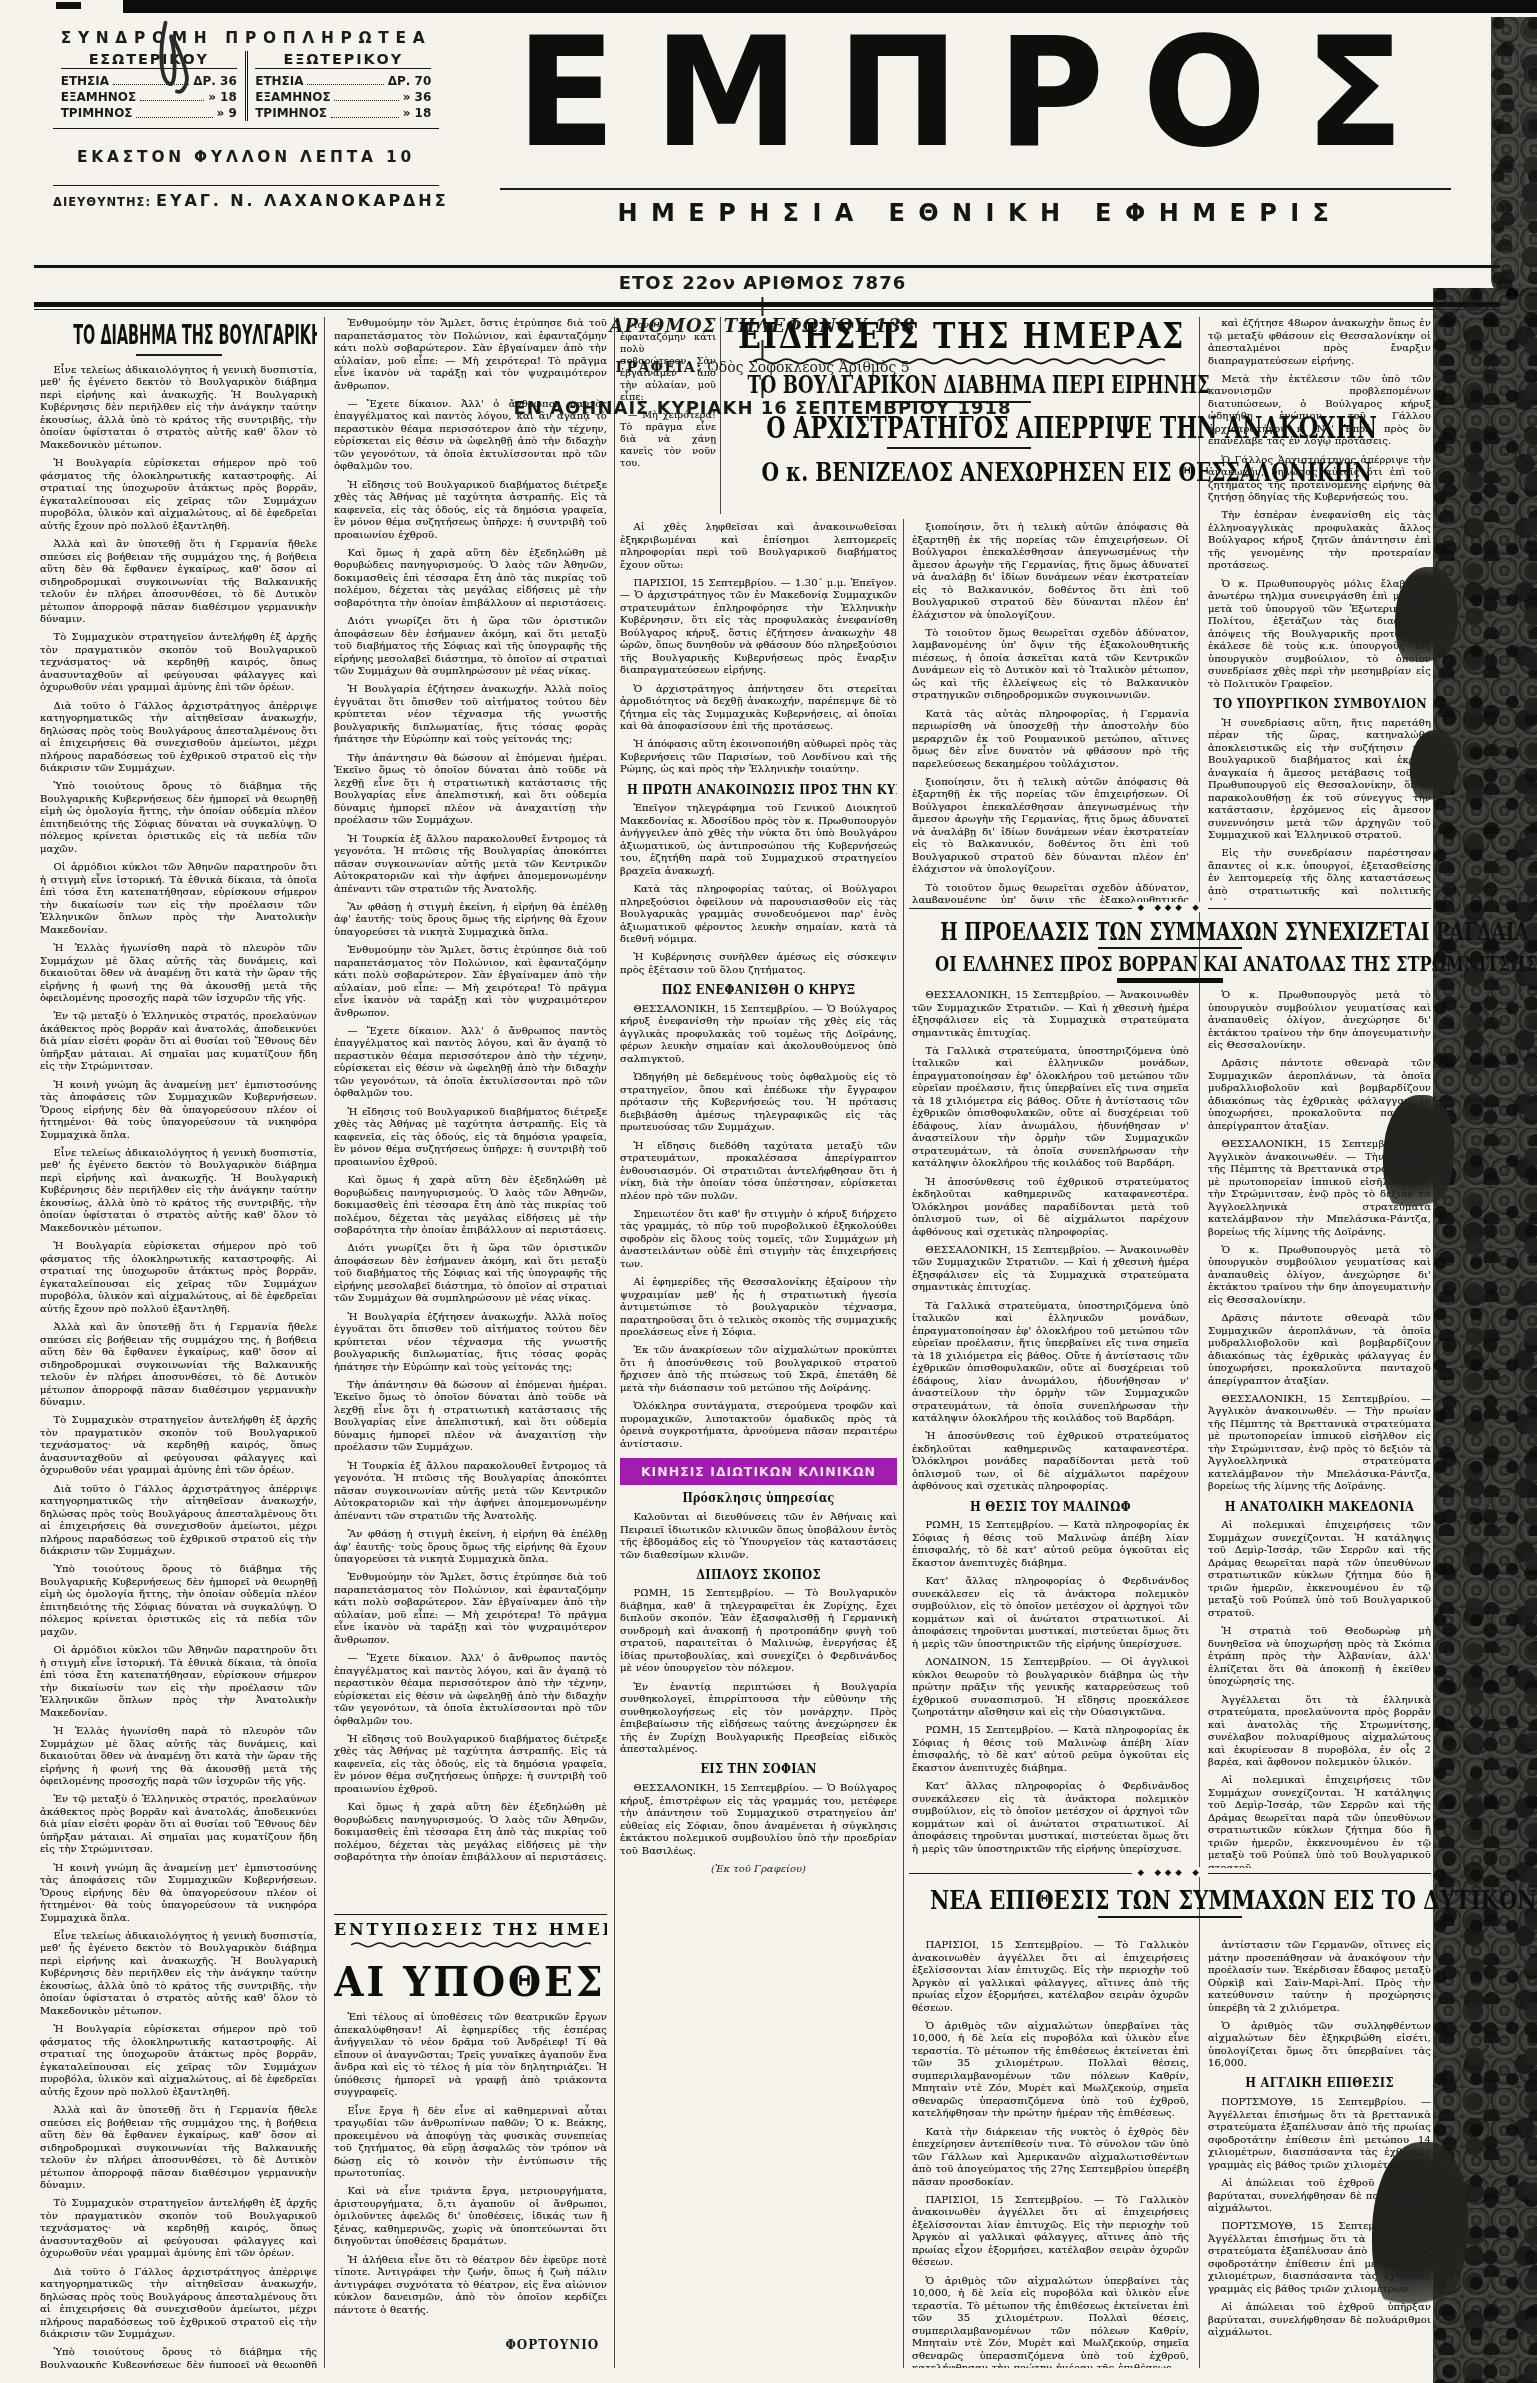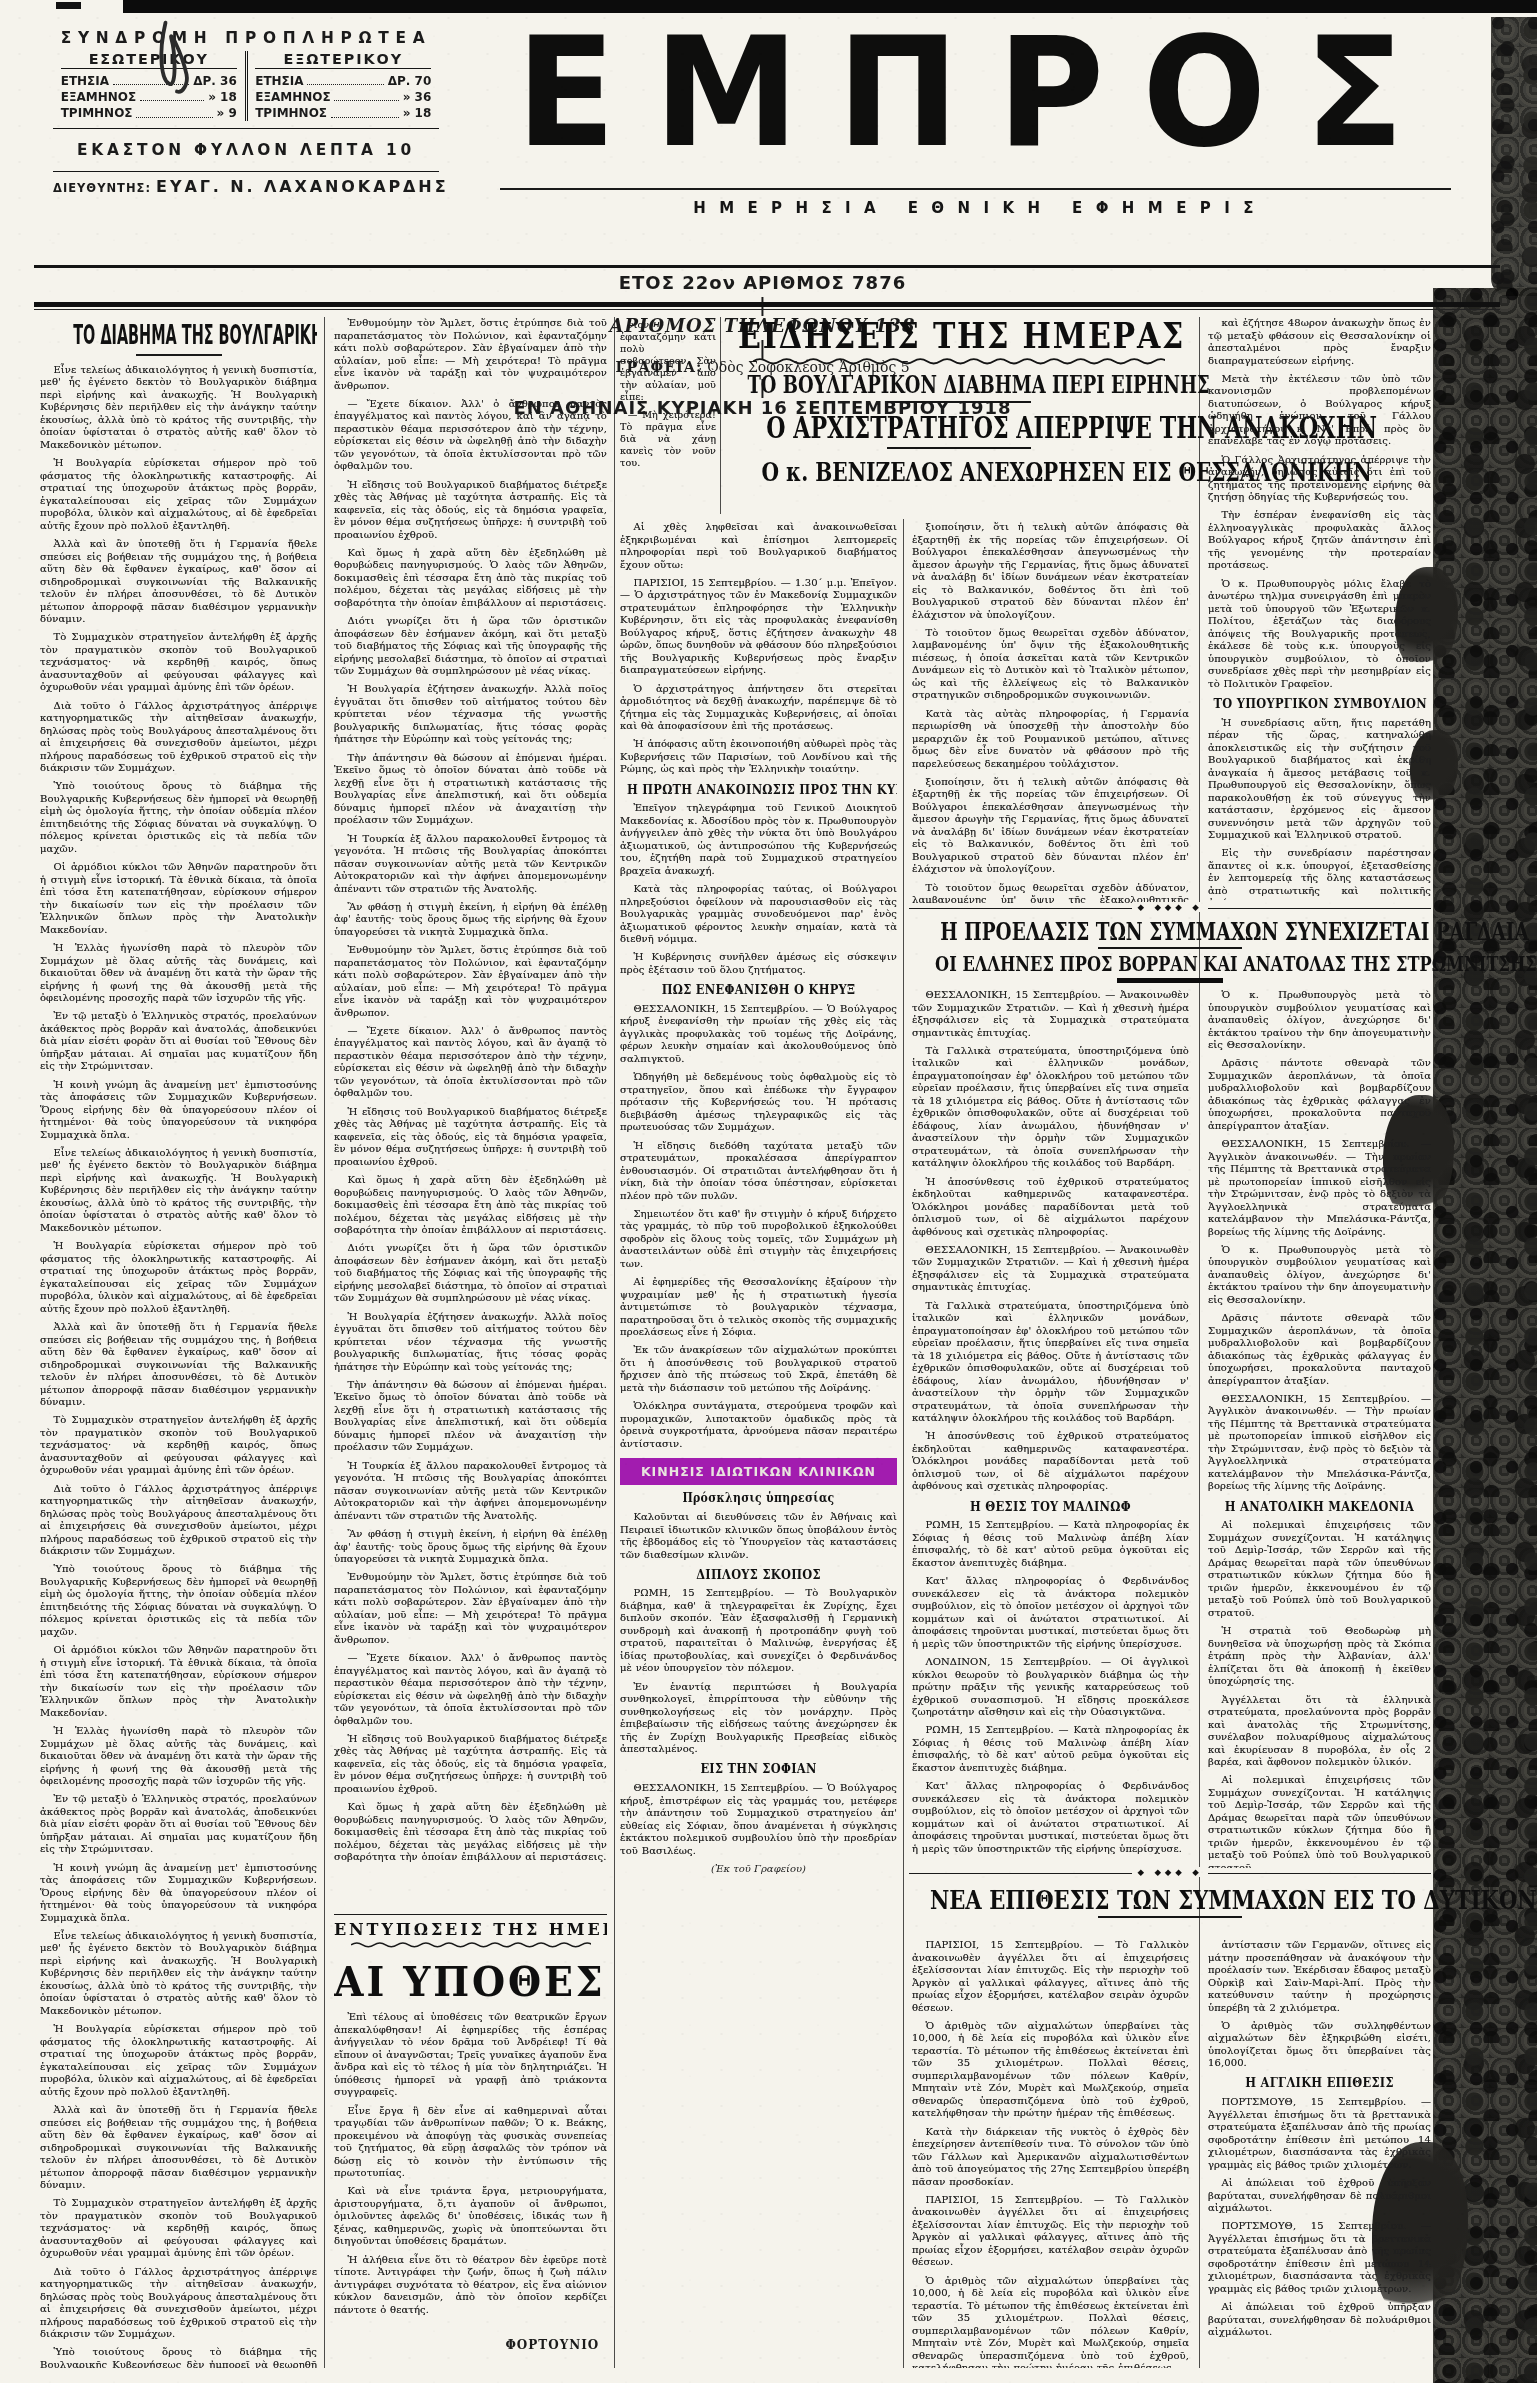--- a/index.html
+++ b/index.html
@@ -34,27 +34,27 @@
   .penmark{position:absolute;left:133px;top:17.3px;z-index:40;}
   
   .subbox{position:absolute;left:53px;top:29px;width:386px;font-family:"DejaVu Sans",sans-serif;}
   .subtitle{font-weight:bold;font-size:15.4px;letter-spacing:6.7px;text-align:center;white-space:nowrap;}
   .subcols{display:flex;margin-top:3.8px;}
   .subcol{flex:1;padding:0 7.7px;}
   .subcol:last-child{border-left:3.8px double #161616;}
   .subcol-label{font-weight:bold;font-size:14.4px;letter-spacing:1.9px;text-align:center;border-bottom:1.9px solid #161616;padding-bottom:1px;margin-bottom:3.8px;}
   .subrow{display:flex;align-items:flex-end;font-weight:bold;font-size:12px;line-height:16.3px;}
   .subrow .dots{flex:1;border-bottom:1.9px dotted #222;margin:0 3.8px 3.8px;}
-  .perissue{margin-top:6.7px;text-align:center;font-weight:bold;font-size:15.4px;letter-spacing:3.8px;border-top:1.9px solid #161616;border-bottom:1.9px solid #161616;padding:12px 0;white-space:nowrap;}
+  .perissue{margin-top:6.7px;text-align:center;font-weight:bold;font-size:15.4px;letter-spacing:3.8px;border-top:1.9px solid #161616;border-bottom:1.9px solid #161616;padding:19px 0;white-space:nowrap;}
   .director{margin-top:4.8px;text-align:center;white-space:nowrap;}
   .director .dlabel{font-weight:bold;font-size:11.5px;letter-spacing:1px;}
   .director .dname{font-weight:bold;font-size:16px;letter-spacing:2.9px;}
   .logo{position:absolute;left:450px;top:13.4px;right:67px;text-align:center;font-family:"DejaVu Sans",sans-serif;font-weight:bold;font-size:146px;line-height:1.05;letter-spacing:38px;padding-left:38px;transform:scaleY(1.04);transform-origin:top center;color:#0e0e0d;white-space:nowrap;}
   .logo-rule{position:absolute;left:500px;right:86px;top:188px;height:1.9px;background:#1a1a1a;}
-  .tagline{position:absolute;left:538px;right:115px;top:199px;text-align:center;font-family:"DejaVu Sans",sans-serif;font-weight:bold;font-size:15px;letter-spacing:13.4px;white-space:nowrap;color:#151515;}
+  .tagline{position:absolute;left:538px;right:115px;top:199px;text-align:center;font-family:"DejaVu Sans",sans-serif;font-weight:bold;font-size:24px;letter-spacing:13.4px;white-space:nowrap;color:#151515;}
   .rule-a{position:absolute;left:34px;right:37px;top:265px;height:2.9px;background:#141414;}
   .dateline{position:absolute;left:38px;right:50px;top:272px;height:27px;display:flex;align-items:center;justify-content:space-between;white-space:nowrap;flex-direction:column;}
   .dl-sep{font-weight:bold;font-size:19px;padding:0 9.6px;}
   .dl-a,.dl-d{font-family:"DejaVu Sans",sans-serif;font-weight:bold;font-size:18px;letter-spacing:1px;}
   .dl-b{font-weight:bold;font-style:italic;font-size:18px;letter-spacing:1px;}
   .dl-c{font-size:14px;}
   .dl-c .glabel{font-weight:bold;letter-spacing:1px;font-size:14.4px;}
   .rule-b{position:absolute;left:34px;right:37px;top:302px;height:4.8px;background:#101010;}
   .rule-c{position:absolute;left:34px;right:37px;top:309px;height:1px;background:#222;}
   

